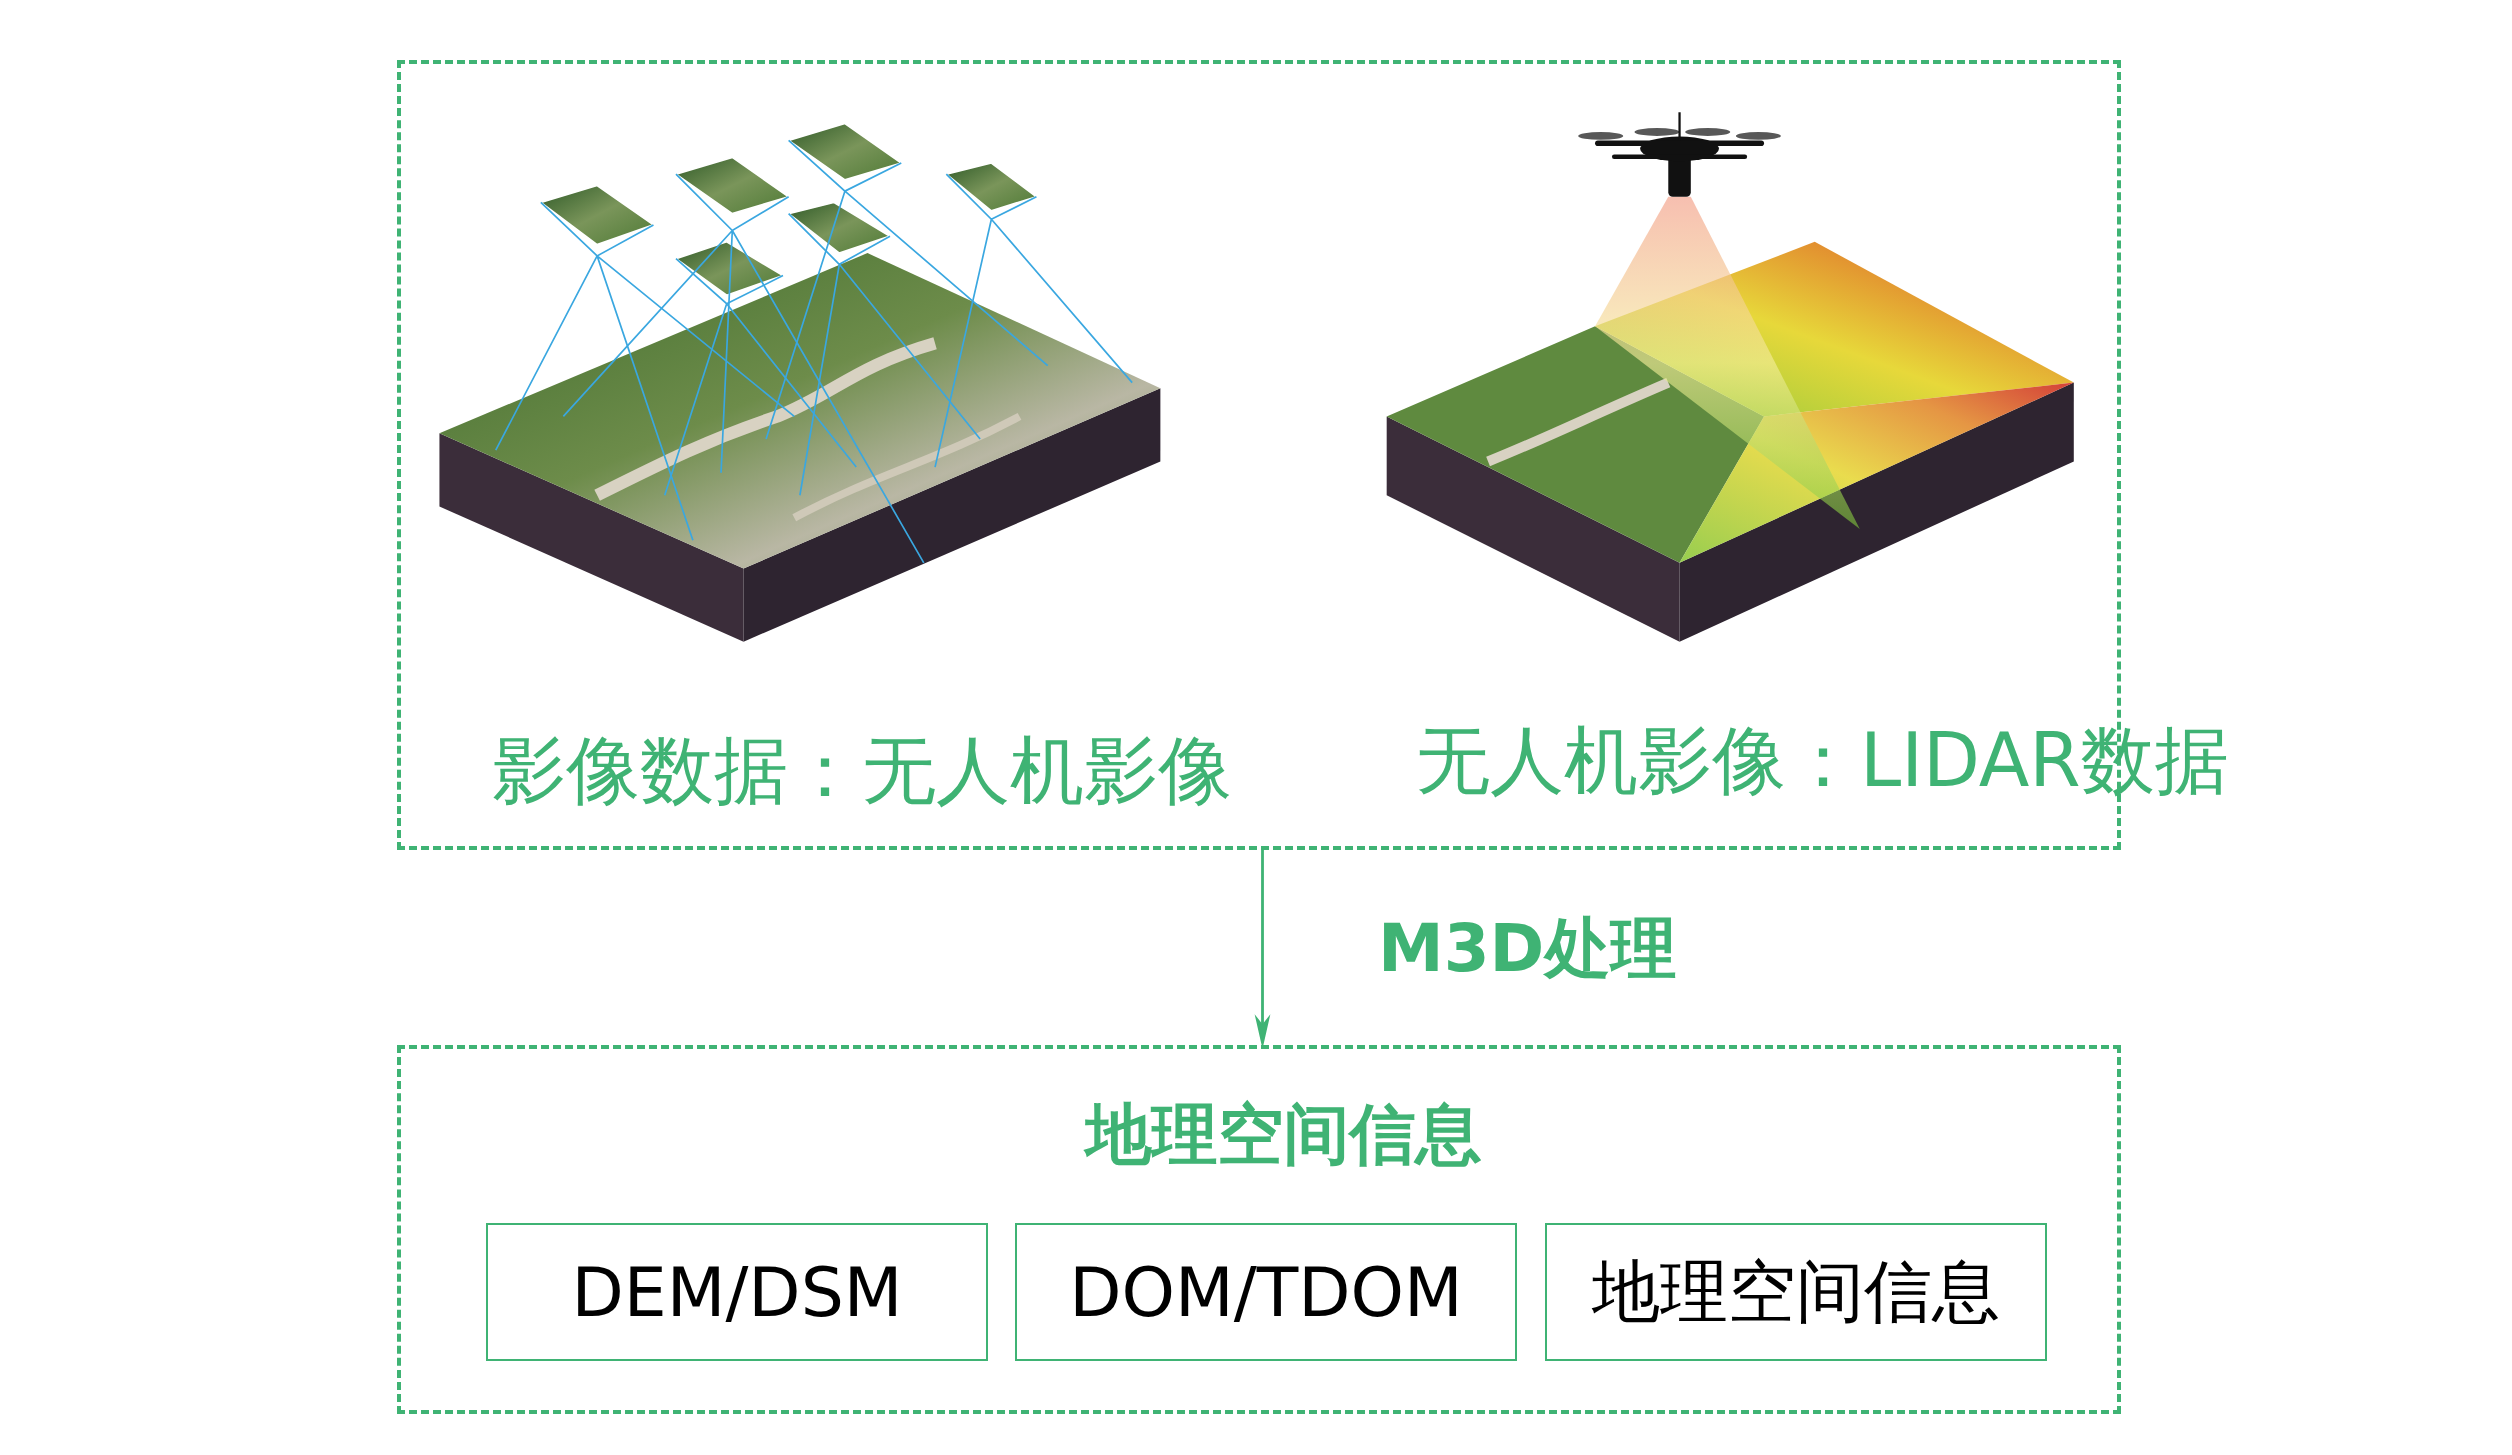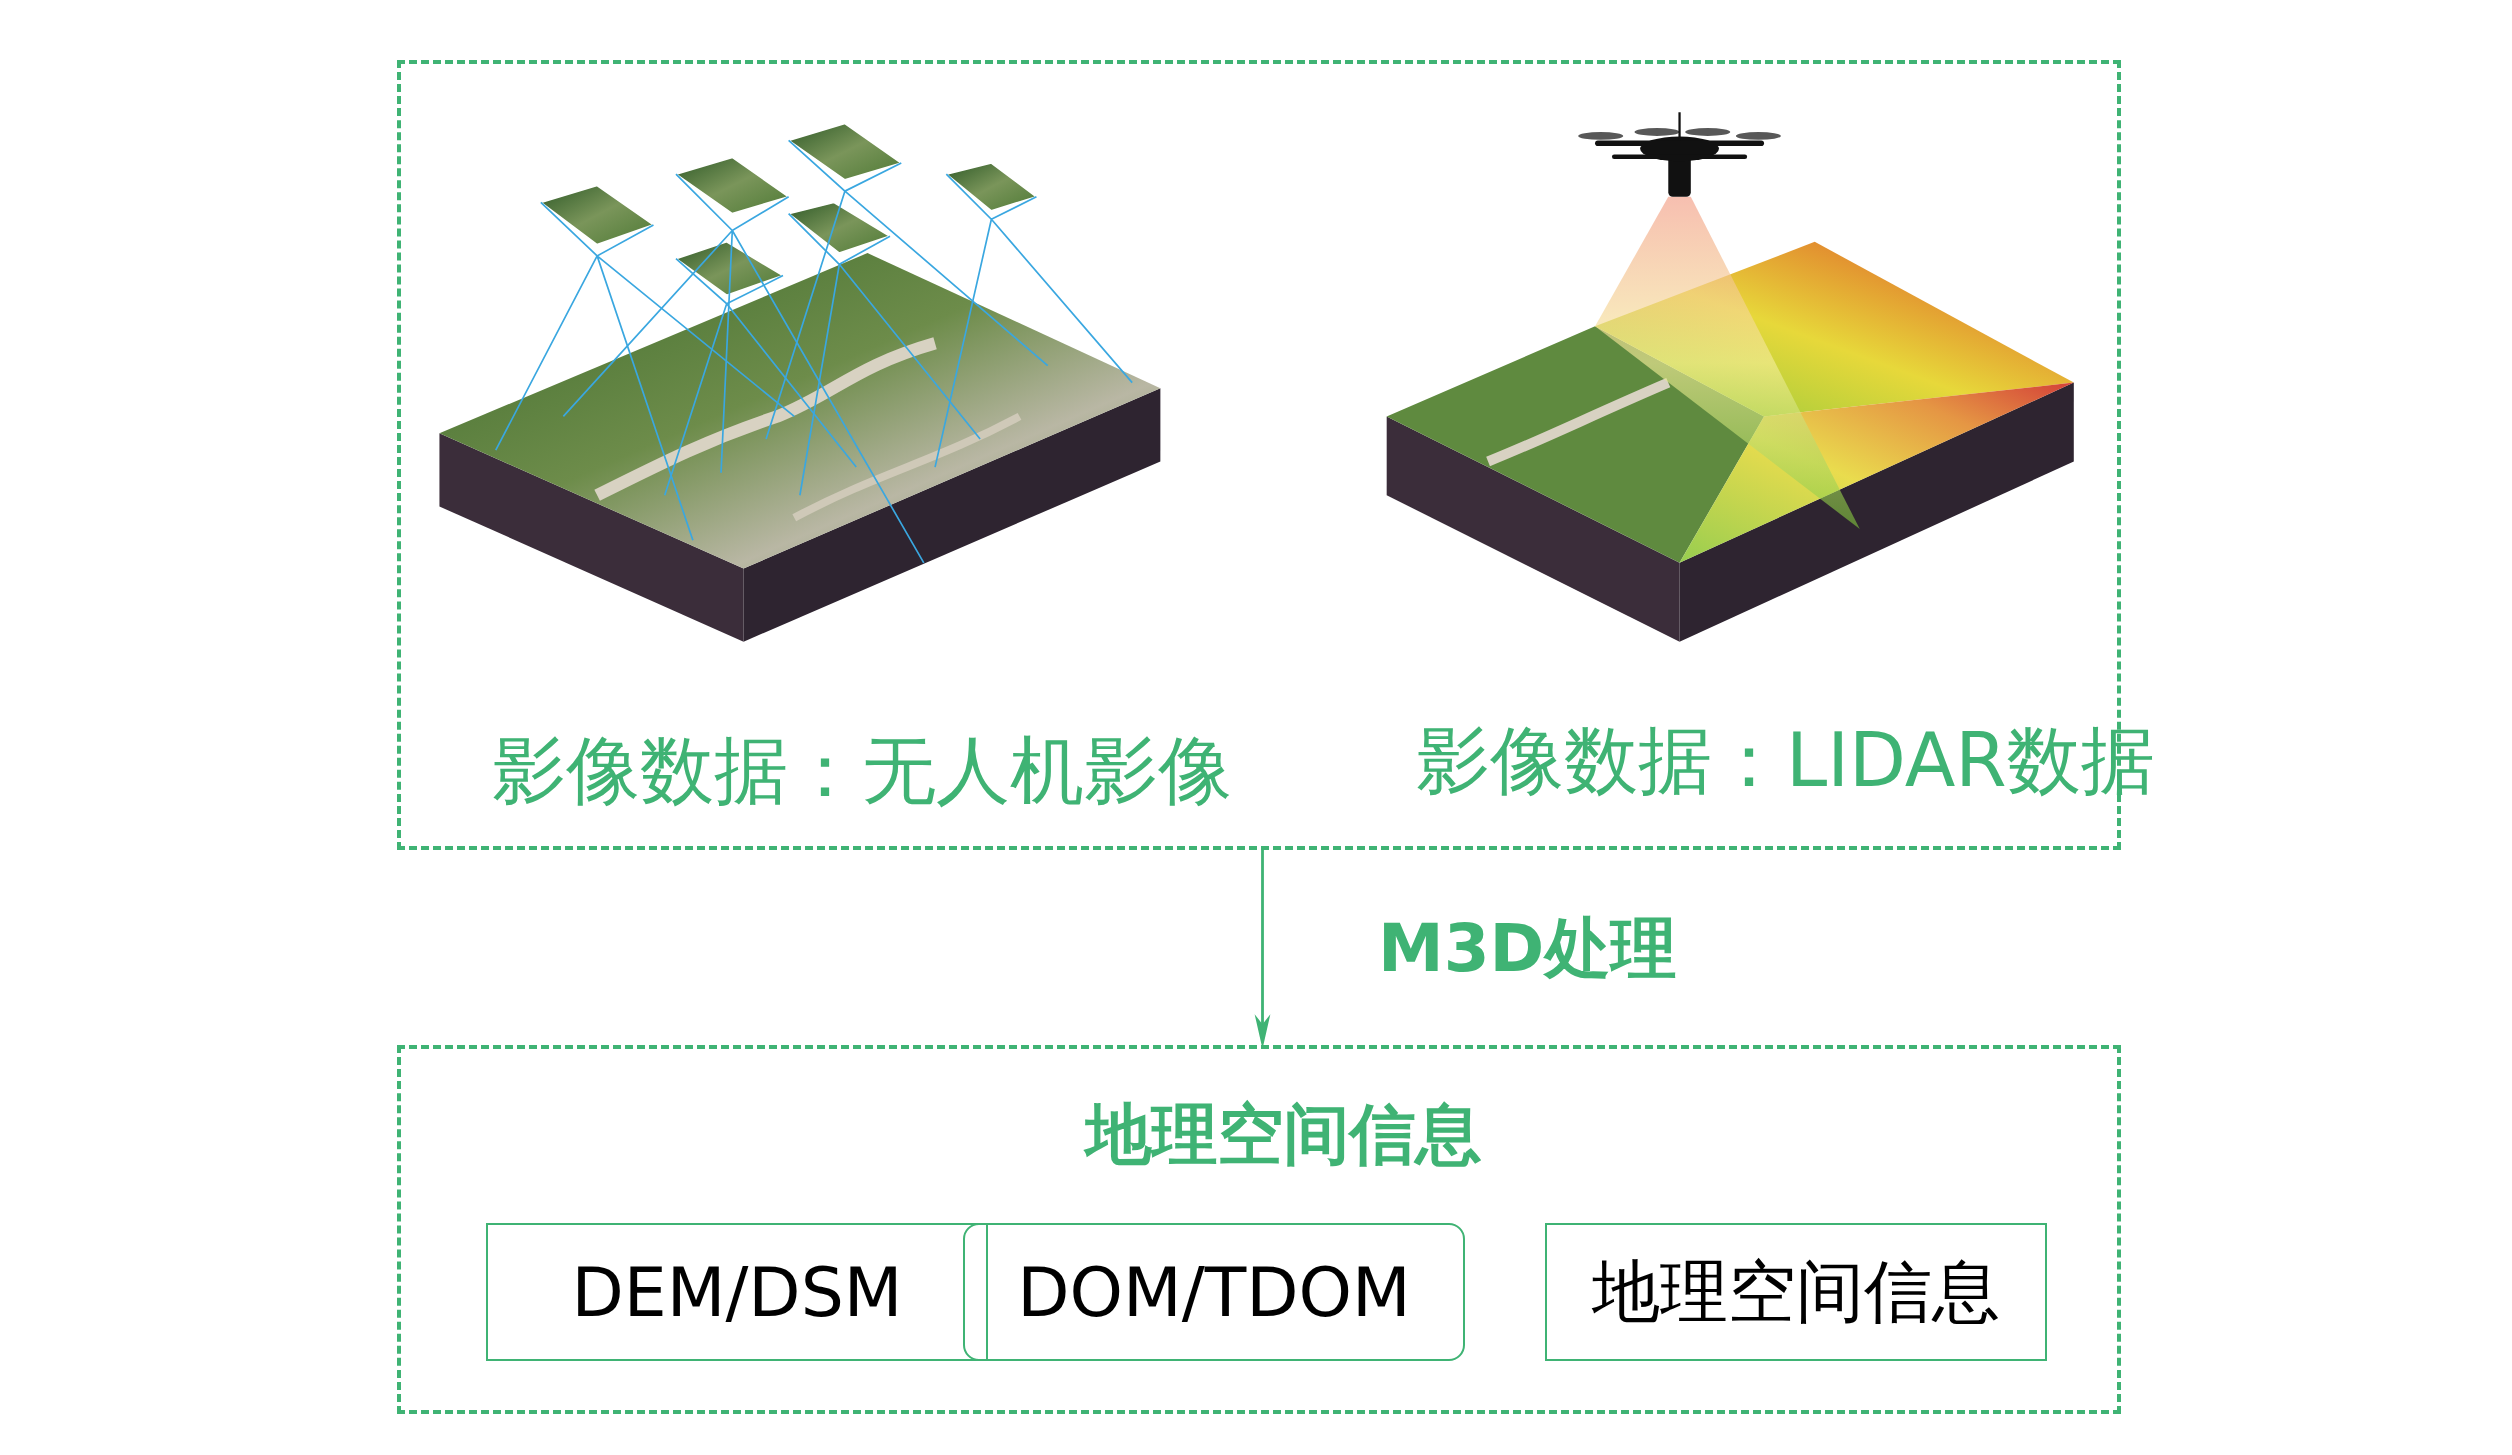--- a/index.html
+++ b/index.html
@@ -11,21 +11,21 @@
   .label { position: absolute; font-size: 74px; white-space: nowrap; color: #3fb374; line-height: 1; margin-left: 41px; }
   #left-label { left: 451px; top: 733px; }
   #right-label { left: 1375px; top: 723px; }
   #process-label { left: 1337px; top: 916px; font-size: 66px; font-weight: bold; text-align: right; }
   #geo-title { left: 0; width: 2496px; text-align: center; top: 1102px; font-size: 66px; font-weight: bold; padding-left: 0; }
   #geo-title span { position: relative; left: -5.6px; }
   .out-box { position: absolute; top: 1223px; width: 502px; height: 138px; border: 2.8px solid #3fb374;
              box-sizing: border-box; display: flex; align-items: center; justify-content: center;
              font-size: 68px; color: #000000; }
   #box-1 { left: 486px; }
-  #box-2 { left: 963px; border-radius: 16px; }
+  #box-2 { left: 1015px; }
   #box-3 { left: 1545px; }
   #arrow { position: absolute; left: 1240px; top: 845px; }
   .scene { position: absolute; }
   #scene-left { left: 428px; top: 101px; }
   #scene-right { left: 1375px; top: 101px; }
 </style>
 </head>
 <body>
 
 <div id="top-box" class="dash-box"></div>
@@ -104,21 +104,21 @@
     <rect x="420" y="95" width="240" height="8" rx="4"></rect>
     <ellipse cx="400" cy="62" rx="40" ry="7" opacity="0.7"></ellipse>
     <ellipse cx="500" cy="55" rx="40" ry="7" opacity="0.7"></ellipse>
     <ellipse cx="590" cy="55" rx="40" ry="7" opacity="0.7"></ellipse>
     <ellipse cx="680" cy="62" rx="40" ry="7" opacity="0.7"></ellipse>
     <rect x="538" y="20" width="4" height="50"></rect>
   </g>
 </svg>
 
 <div id="left-label" class="label">影像数据：无人机影像</div>
-<div id="right-label" class="label">影像数据：LIDAR数据</div>
+<div id="right-label" class="label">无人机影像：LIDAR数据</div>
 
 <svg id="arrow" width="45" height="209" viewBox="0 0 80 370">
   <line x1="40" y1="8" x2="40" y2="330" stroke="#3fb374" stroke-width="5"></line>
   <polygon points="26,300 40,362 54,300 40,318" fill="#3fb374"></polygon>
 </svg>
 
 <div id="process-label" class="label">M3D处理</div>
 
 <div id="bottom-box" class="dash-box"></div>
 

